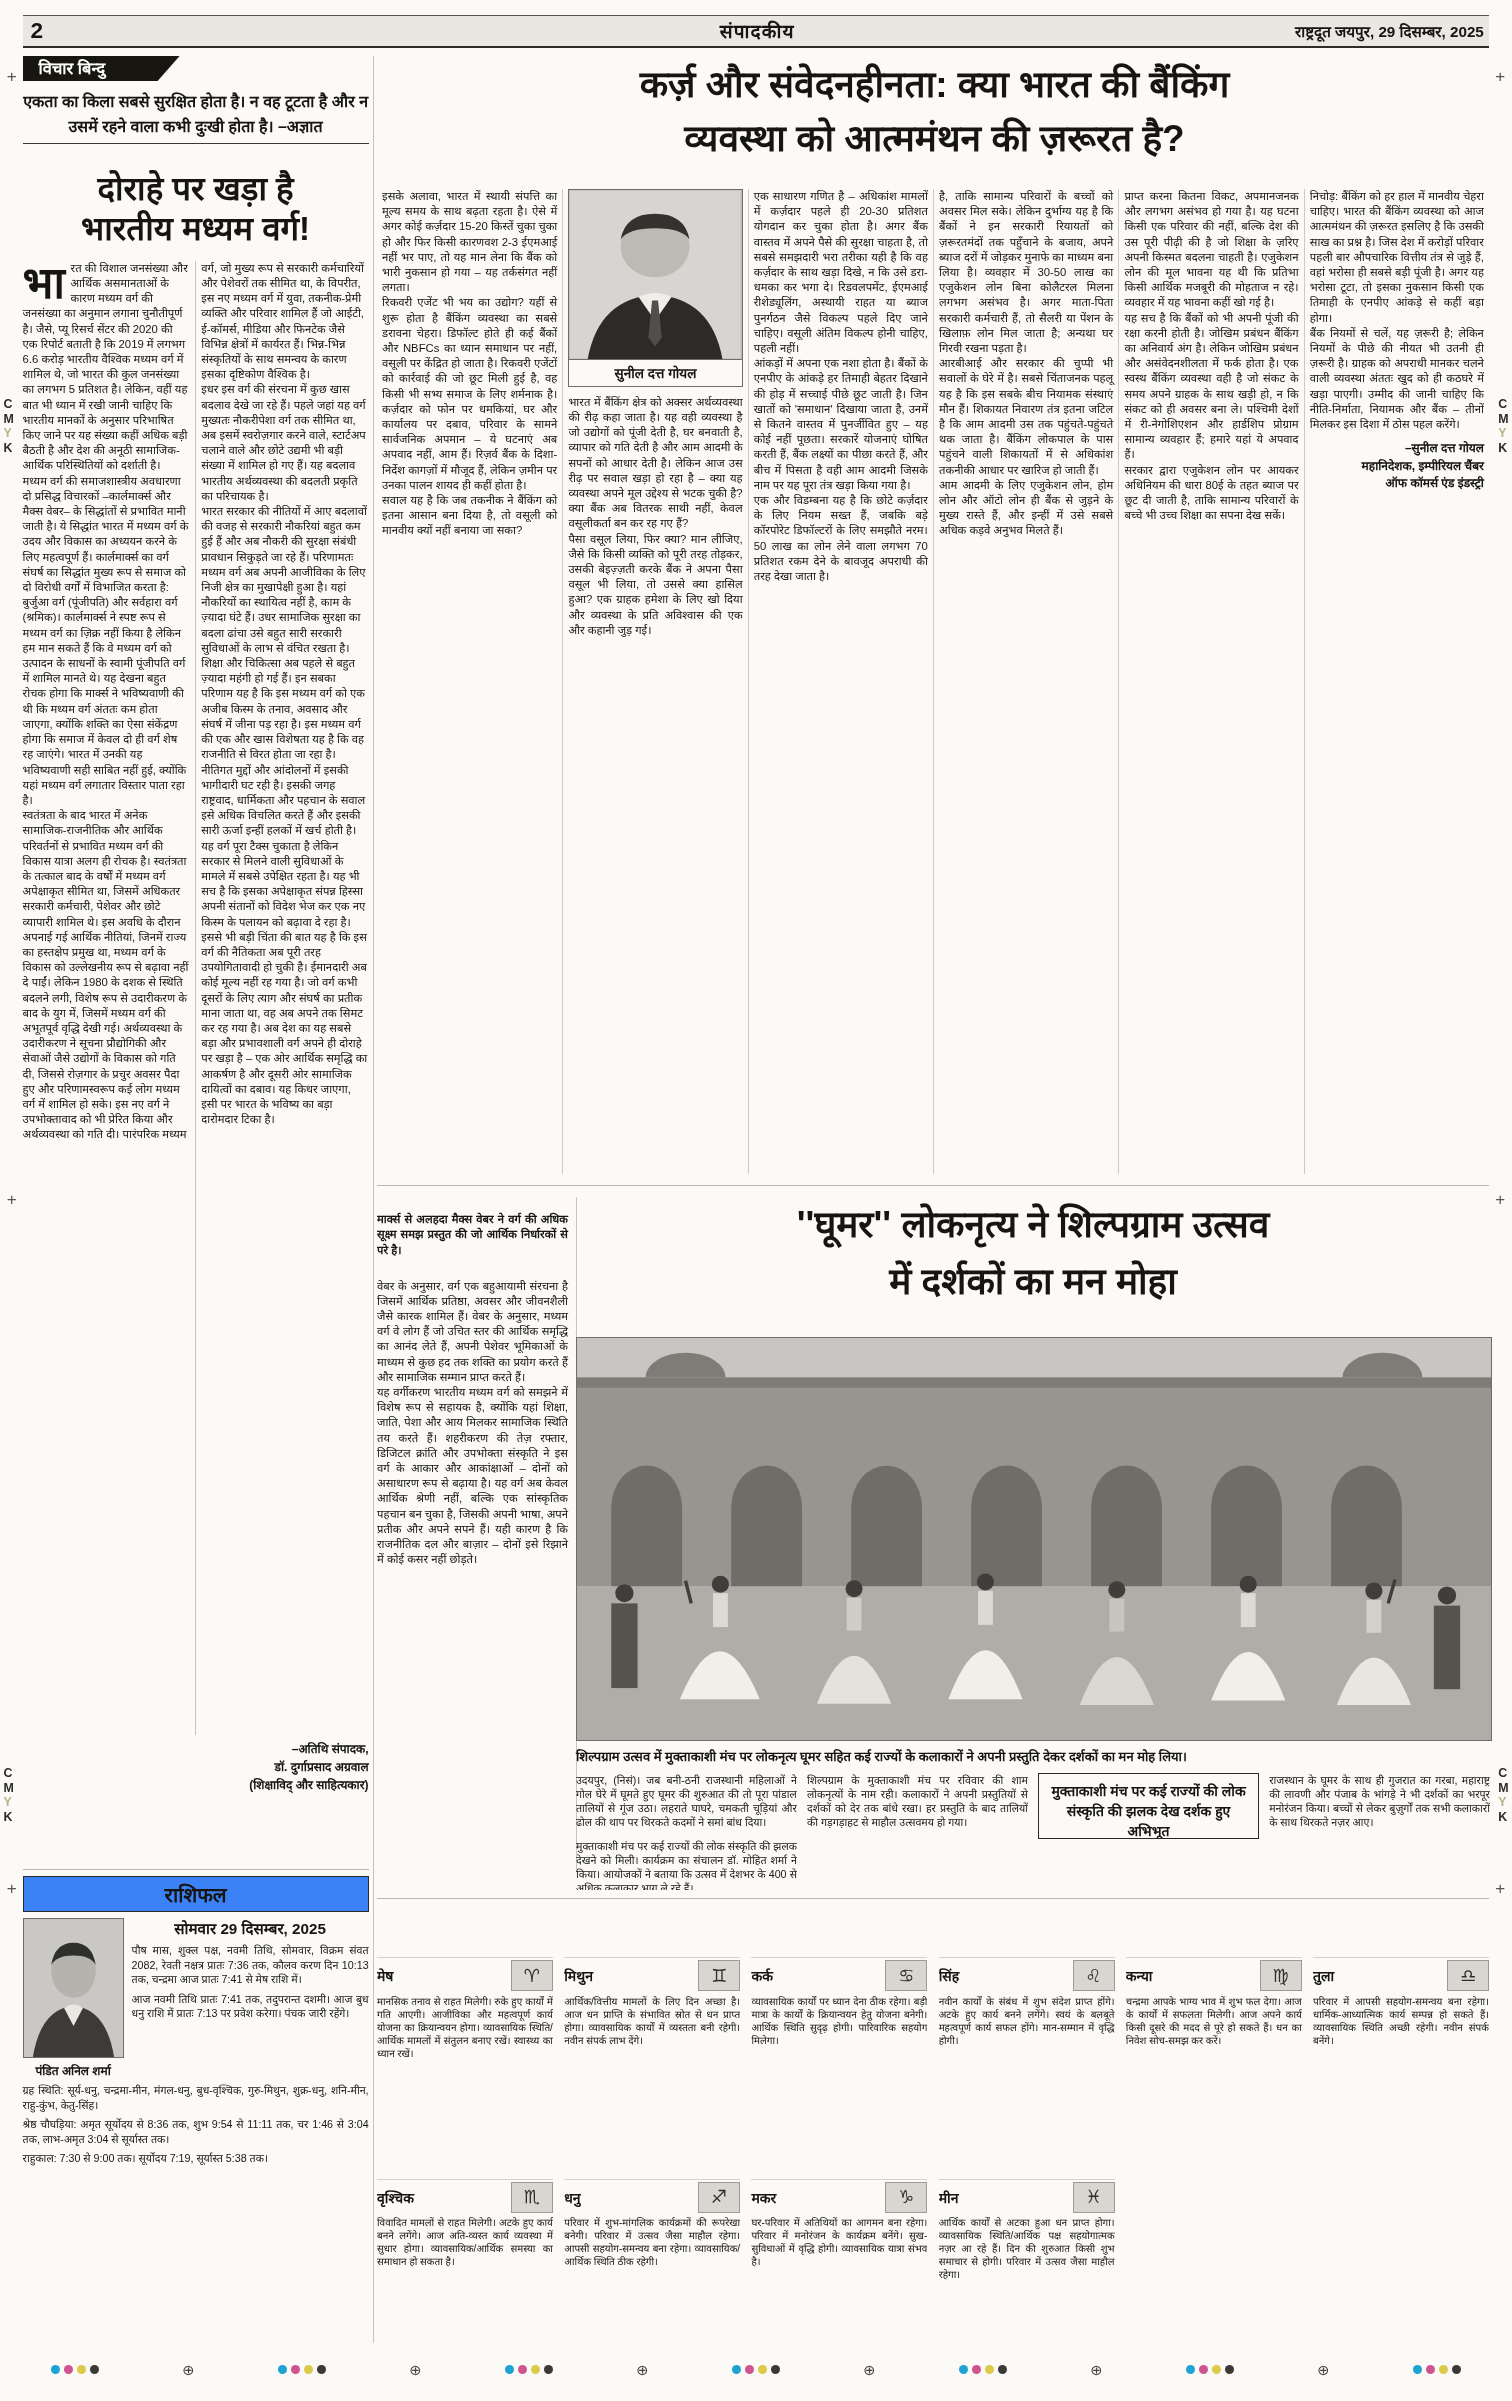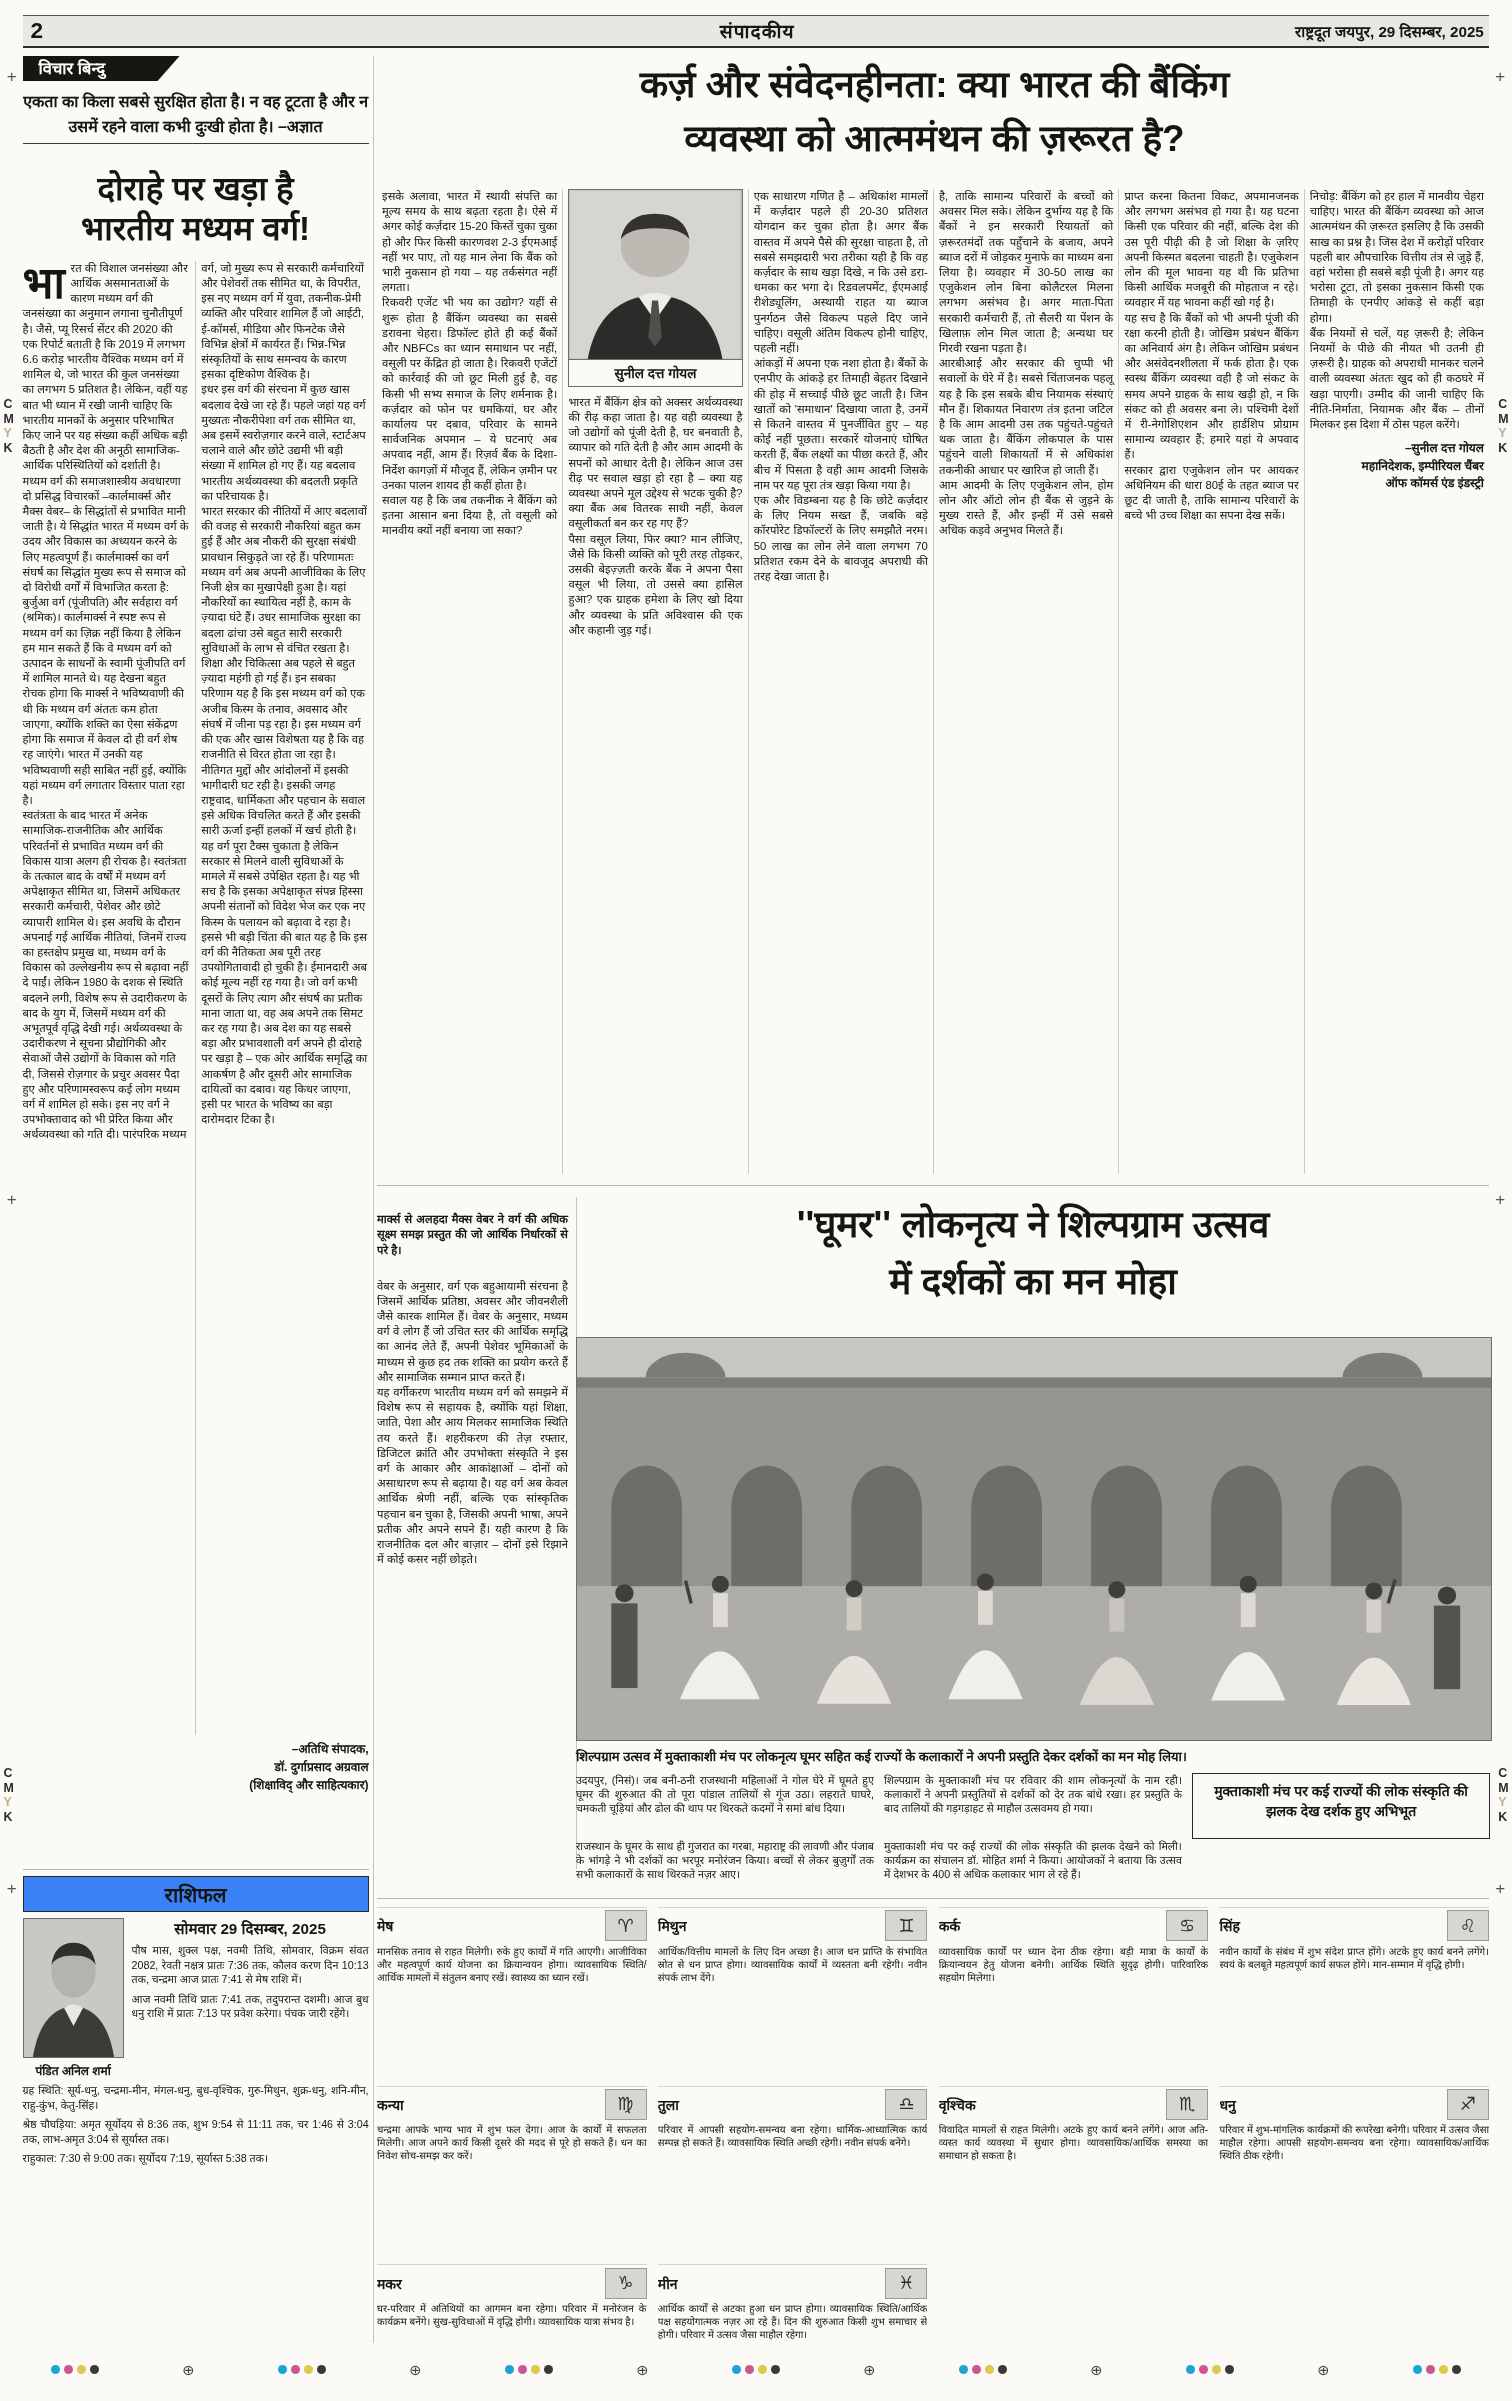--- a/index.html
+++ b/index.html
@@ -41,39 +41,39 @@
   .aphoto figcaption{border:0.6px solid #6e6d69;border-top:none;text-align:center;
                      font-size:13.6px;font-weight:bold;padding:3.4px 0;}
   .bank-sig{margin-top:8px;text-align:right;font-weight:bold;font-size:12px;line-height:1.45;}
   
   .gho-hl{position:absolute;left:576px;top:1196px;width:914px;text-align:center;
           font-size:37px;font-weight:bold;line-height:1.55;}
   .gho-photo{position:absolute;left:576px;top:1337px;width:914px;height:402px;border:0.6px solid #6e6d69;}
   .gho-photo svg{display:block;width:100%;height:100%;}
   .gho-cap{position:absolute;left:576px;top:1747px;width:914px;font-size:13px;font-weight:bold;}
   .gho-body{position:absolute;left:576px;top:1773px;width:914px;height:117px;
-            display:grid;grid-template-columns:repeat(3,1fr);column-gap:10.2px;}
+            display:grid;grid-template-columns:repeat(4,1fr);column-gap:10.2px;}
   .gcol{font-size:10.7px;line-height:14px;text-align:justify;overflow:hidden;}
   .gbox{border:1.1px solid #2a2926;padding:6.8px 8px;font-size:14px;font-weight:bold;
         line-height:1.45;text-align:center;overflow:hidden;}
   
   .rash{position:absolute;left:22.6px;top:1876px;width:346px;}
   .rash-title{border:1.1px solid #2a2926;background:#3b82f6;text-align:center;
               font-size:20.3px;font-weight:bold;padding:2.8px 0;}
   .rash-row{display:flex;gap:8px;margin-top:6.8px;}
   .rash-photo{width:101px;}
   .rash-photo .frame{border:0.6px solid #6e6d69;height:138px;background:#cac9c5;}
   .rash-photo .pname{font-size:12px;font-weight:bold;text-align:center;margin-top:3.4px;}
   .rash-info{flex:1;}
   .rash-date{font-size:15.2px;font-weight:bold;text-align:center;margin-bottom:4.5px;}
   .rash-small{font-size:10.7px;line-height:14.7px;text-align:justify;}
   .rash p{margin:4.5px 0 0 0;}
   
-  .zgrid{position:absolute;left:377px;top:1907px;width:1112px;height:434px;
-         display:grid;grid-template-columns:repeat(4,1fr);grid-template-rows:1fr 1fr;
+  .zgrid{position:absolute;left:377px;top:1957px;width:1112px;height:434px;
+         display:grid;grid-template-columns:repeat(6,1fr);grid-template-rows:1fr 1fr;
          column-gap:11.3px;row-gap:9px;}
   .zcell{overflow:hidden;padding-top:2.3px;border-top:0.6px solid #d4d3ce;}
   .zhead{display:flex;justify-content:space-between;align-items:center;margin-bottom:3.4px;}
   .zname{font-size:14px;font-weight:bold;}
   .zicon{width:40px;height:29px;background:#d7d6d1;border:0.6px solid #9b9a95;color:#2f2e2b;
          display:flex;align-items:center;justify-content:center;font-size:18px;}
   .ztext{font-size:10px;line-height:13px;text-align:justify;}
   
   .dotsrow{position:absolute;left:51px;right:51px;top:2361px;display:flex;
            justify-content:space-between;align-items:center;}

